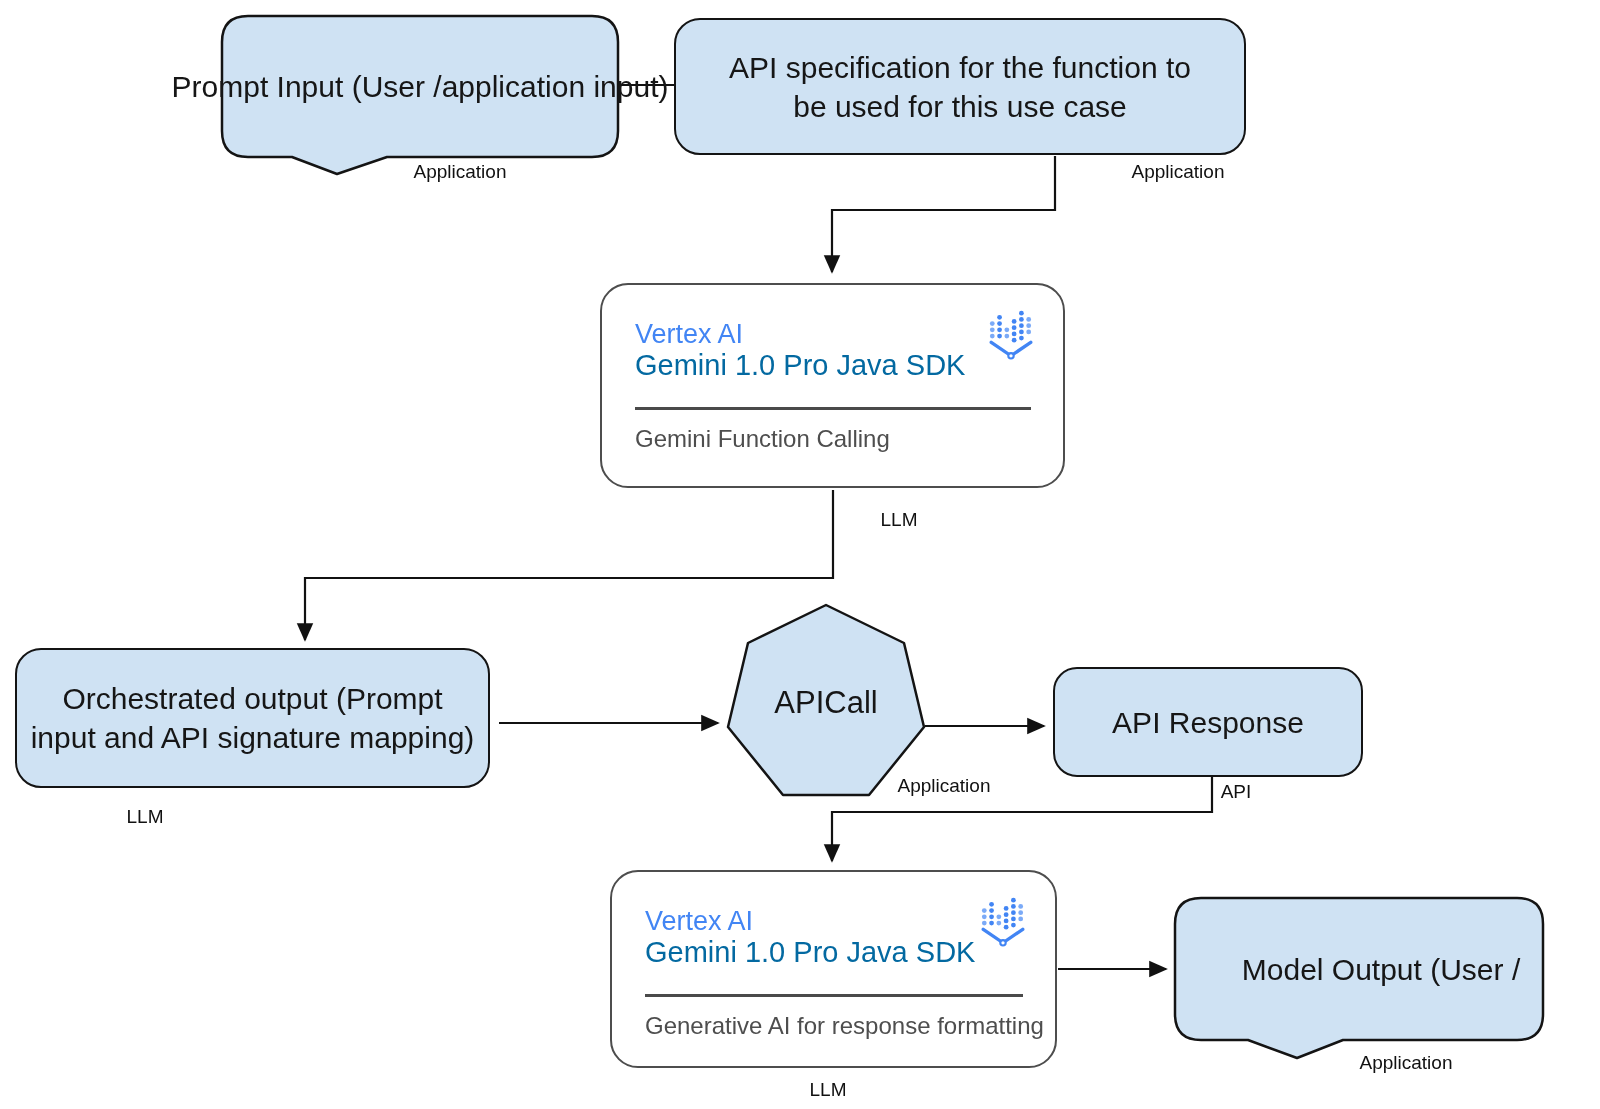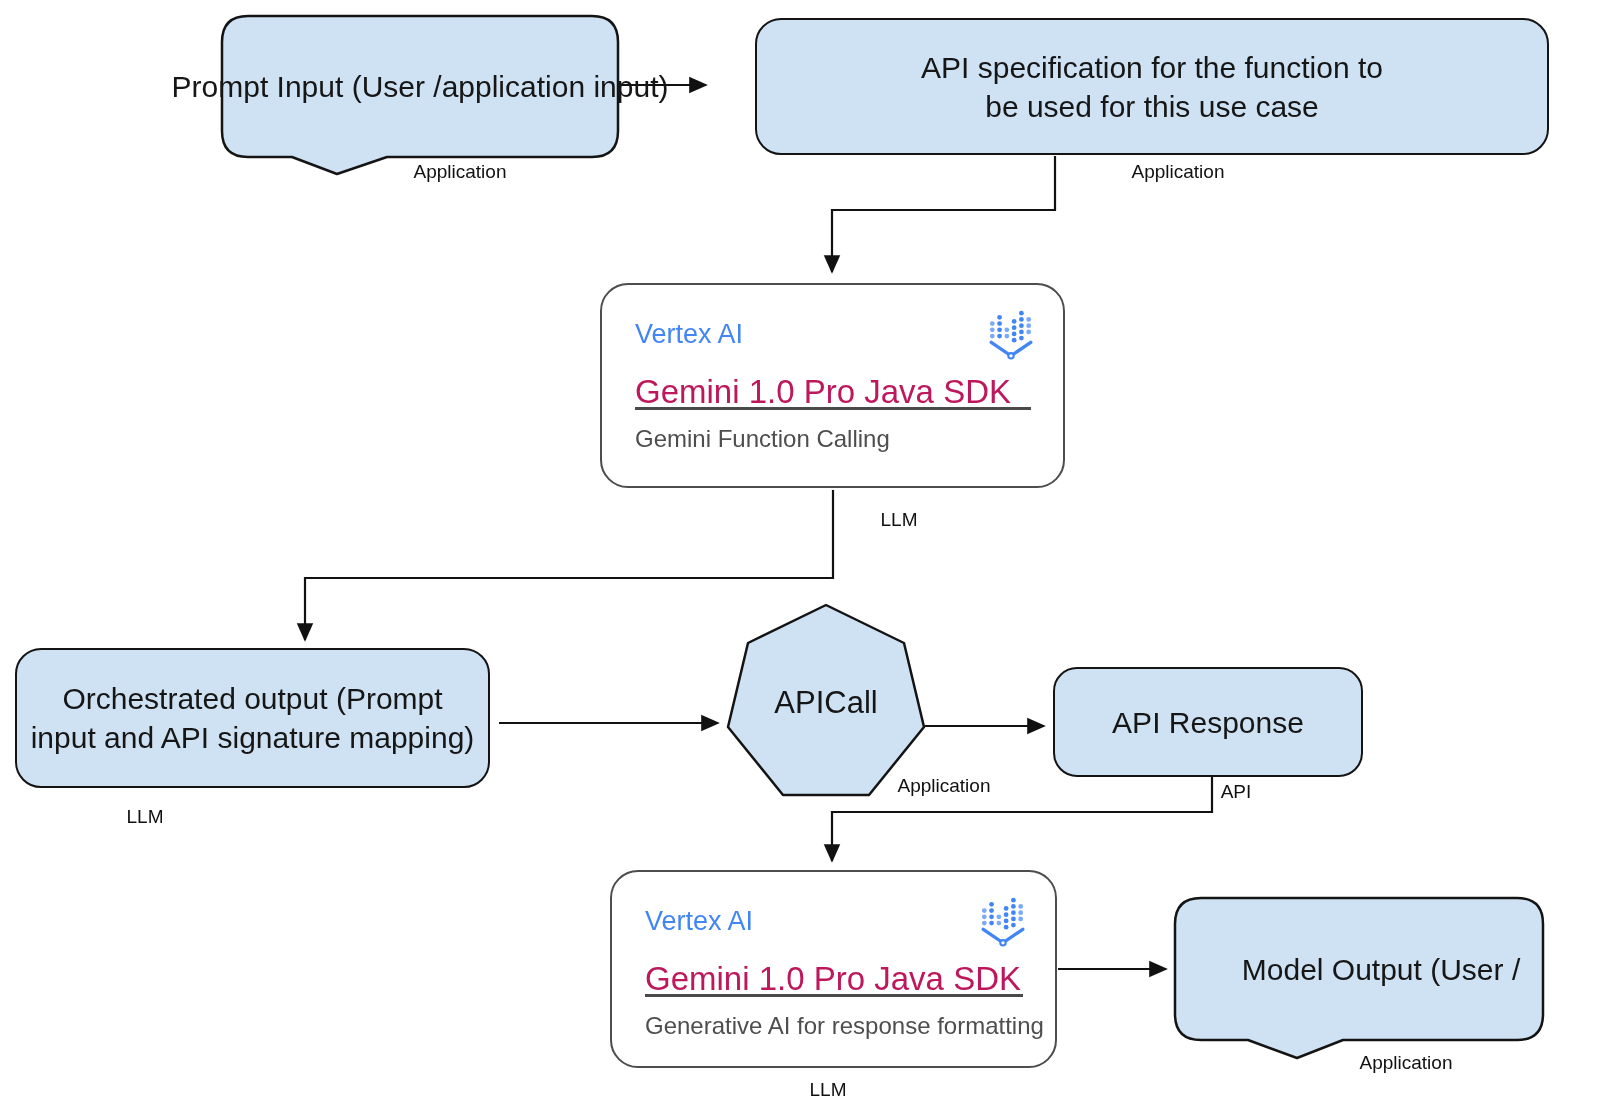--- a/index.html
+++ b/index.html
@@ -22,21 +22,21 @@
   .line{white-space:nowrap;}
   .tag{
     position:absolute;transform:translate(-50%,-50%);
     font-size:19px;color:#111111;white-space:nowrap;
   }
   .card{
     position:absolute;box-sizing:border-box;background:#ffffff;
     border:2.5px solid #4d4d4d;border-radius:28px;
   }
   .card .title{position:absolute;left:33px;top:34px;font-size:27px;color:#4285f4;}
-  .card .subtitle{position:absolute;left:33px;top:88px;font-size:33px;color:#be185d;}
+  .card .subtitle{position:absolute;left:33px;top:64px;font-size:29px;color:#0369a1;}
   .card .rule{position:absolute;left:33px;right:32px;top:122px;height:3px;background:#4a4a4a;}
   .card .caption{position:absolute;left:33px;top:140px;font-size:24px;color:#4e4e4e;}
   .card .vicon{position:absolute;right:28px;top:24px;width:48px;height:52px;}
 </style>
 </head>
 <body>
 
 <div class="stage">
 
   <svg class="layer" viewBox="0 0 1600 1109">
@@ -62,21 +62,21 @@
       <path d="M 1058 969 H 1166" marker-end="url(#arr)"></path>
     </g>
   </svg>
 
   <div class="overlay" style="left:222px;top:16px;width:396px;height:141px;">
     <div class="line">Prompt Input (User /</div>
     <div class="line">application input)</div>
   </div>
   <div class="tag" style="left:460px;top:172px;">Application</div>
 
-  <div class="bluebox" style="left:755px;top:18px;width:794px;height:137px;">
+  <div class="bluebox" style="left:674px;top:18px;width:572px;height:137px;">
     <div class="line">API specification for the function to</div>
     <div class="line">be used for this use case</div>
   </div>
   <div class="tag" style="left:1178px;top:172px;">Application</div>
 
   <div class="card" style="left:600px;top:283px;width:465px;height:205px;">
     <div class="title">Vertex AI</div>
     <div class="subtitle">Gemini 1.0 Pro Java SDK</div>
     <div class="rule"></div>
     <div class="caption">Gemini Function Calling</div>

